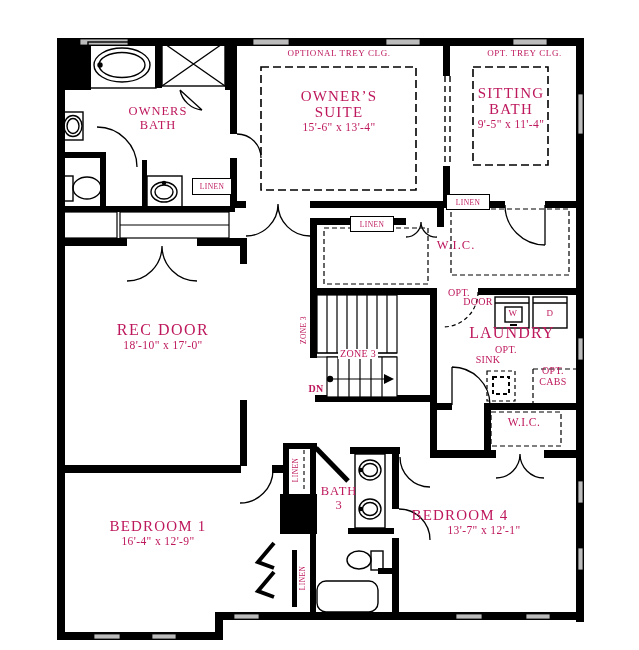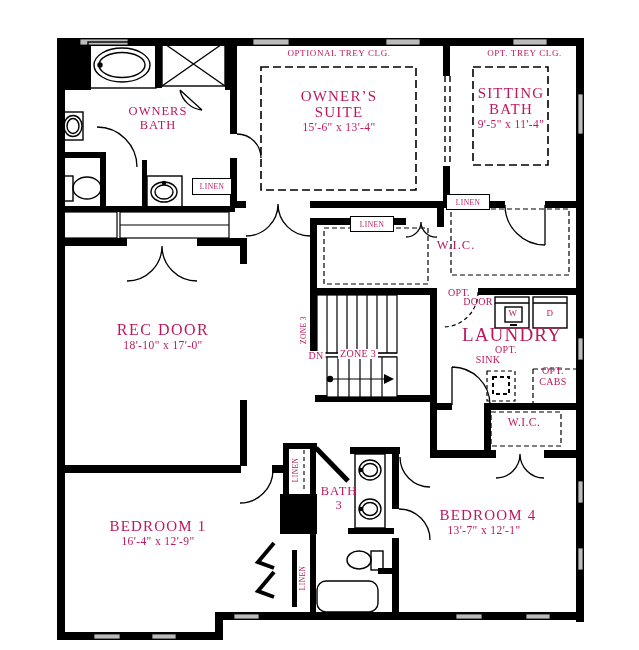--- a/index.html
+++ b/index.html
@@ -4,21 +4,21 @@
 <style>
   html,body{margin:0;padding:0;background:#fff;}
   .plan{position:relative;width:639px;height:650px;background:#fff;overflow:hidden;
         font-family:"Liberation Serif",serif;color:#be185d;}
   .plan svg{position:absolute;left:0;top:0;}
   .lbl{position:absolute;transform:translateX(-50%);white-space:nowrap;text-align:center;line-height:1;}
   .vert{position:absolute;transform:translate(-50%,-50%) rotate(-90deg);white-space:nowrap;line-height:1;}
   .box{position:absolute;border:1.5px solid #000;background:#fff;display:flex;align-items:center;justify-content:center;box-sizing:border-box;}
   .t16{font-size:16px;letter-spacing:1.5px;}
   .t15{font-size:15px;letter-spacing:1.2px;}
-  .t13{font-size:19px;letter-spacing:1.2px;}
+  .t13{font-size:16px;letter-spacing:1.2px;}
   .t12{font-size:12.5px;letter-spacing:1px;}
   .t11{font-size:11.5px;letter-spacing:.4px;}
   .t9{font-size:9px;letter-spacing:.6px;}
   .t8{font-size:10px;letter-spacing:.3px;}
   .t7{font-size:7.5px;letter-spacing:.4px;}
   .wbg{background:#fff;padding:0 2px;}
 </style>
 </head>
 <body>
 
@@ -222,21 +222,21 @@
   <div class="lbl t8" style="left:553px;top:366px;">OPT.</div>
   <div class="lbl t8" style="left:553px;top:377px;">CABS</div>
   <div class="lbl t8" style="left:459px;top:288px;">OPT.</div>
   <div class="lbl t8" style="left:478px;top:297px;">DOOR</div>
 
   <div class="lbl t9" style="left:513px;top:309px;">W</div>
   <div class="lbl t9" style="left:550px;top:309px;">D</div>
 
   <div class="lbl t11" style="left:524px;top:417px;">W.I.C.</div>
 
-  <div class="lbl t15" style="left:488px;top:508px;text-align:center;">BEDROOM 4</div>
+  <div class="lbl t15" style="left:460px;top:508px;text-align:center;">BEDROOM 4</div>
   <div class="lbl t11" style="left:484px;top:525px;">13'-7" x 12'-1"</div>
 
   <div class="lbl t12" style="left:339px;top:485px;">BATH</div>
   <div class="lbl t12" style="left:339px;top:499px;">3</div>
 
   <div class="lbl t15" style="left:158px;top:519px;">BEDROOM 1</div>
   <div class="lbl t11" style="left:158px;top:536px;">16'-4" x 12'-9"</div>
 
   <div class="box" style="left:192px;top:178px;width:40px;height:17px;">
     <span class="t7">LINEN</span>
@@ -245,15 +245,15 @@
     <span class="t7">LINEN</span>
   </div>
   <div class="box" style="left:446px;top:194px;width:44px;height:16px;">
     <span class="t7">LINEN</span>
   </div>
   <div class="vert t7" style="left:296px;top:470px;">LINEN</div>
   <div class="vert t7" style="left:303px;top:578px;">LINEN</div>
 
   <div class="vert t7" style="left:304px;top:330px;">ZONE 3</div>
   <div class="lbl t8 wbg" style="left:358px;top:349px;">ZONE 3</div>
-  <div class="lbl t8 wbg" style="left:316px;top:351px;">DN</div>
+  <div class="lbl t8 wbg" style="left:316px;top:384px;font-weight:bold;">DN</div>
 
 </div>
 
 </body></html>

